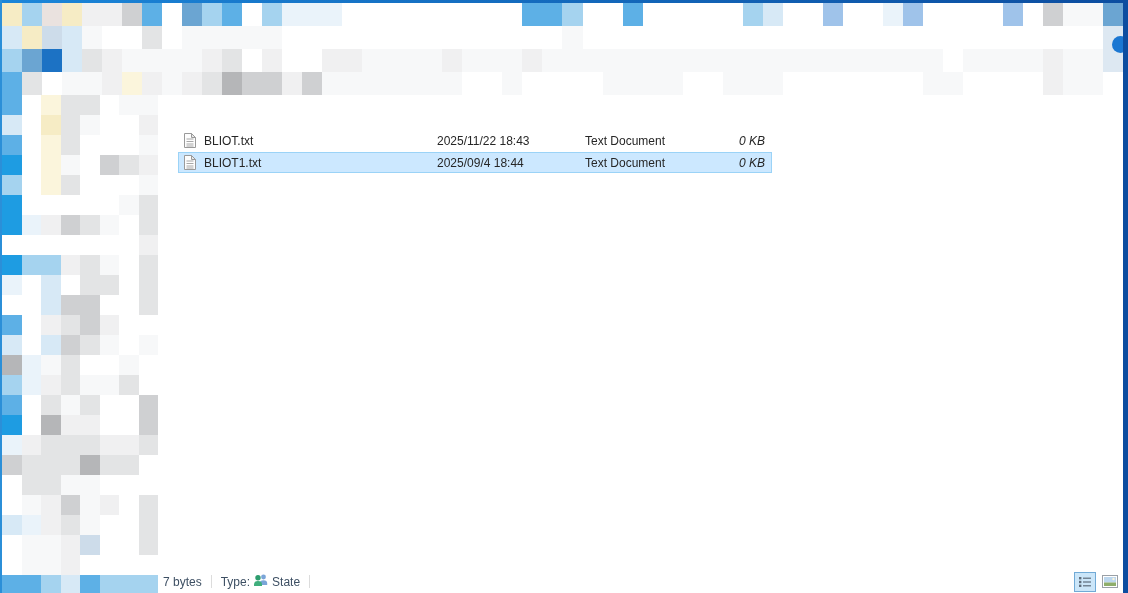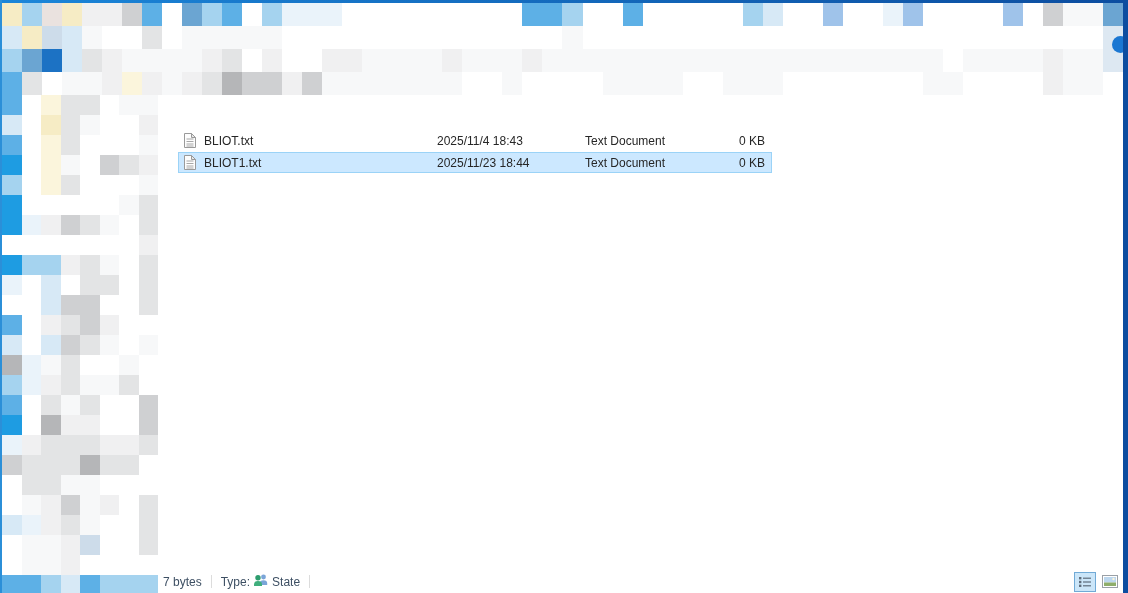--- a/index.html
+++ b/index.html
@@ -30,21 +30,21 @@
   .sep1 { left:271px; } .sep2 { left:419px; } .sep3 { left:542px; } .sep4 { left:622px; }
   .sort-chevron { position:absolute; left:128px; top:0px; }
 
   .file-row { position:absolute; left:20px; width:594px; height:21px; font-size:12px; color:#262626; }
   .file-row.selected { background:#cce8ff; box-shadow:inset 0 0 0 1px #9bd3f7; }
   .row-0 { top:35px; } .row-1 { top:57px; }
   .file-row .doc-icon { position:absolute; left:5px; top:2px; }
   .file-row .cell-name { position:absolute; left:26px; top:4px; white-space:nowrap; }
   .file-row .cell-date { position:absolute; left:259px; top:4px; white-space:nowrap; }
   .file-row .cell-type { position:absolute; left:407px; top:4px; white-space:nowrap; }
-  .file-row .cell-size { position:absolute; right:7px;  top:4px; white-space:nowrap; }
+  .file-row .cell-size { position:absolute; right:7px;  top:4px; white-space:nowrap;font-style:italic; }
 
   .statusbar { position:absolute; left:158px; bottom:0; width:965px; height:23px; background:#ffffff;
                display:flex; align-items:center; font-size:12px; color:#3d4f63; padding-left:5px; box-sizing:border-box; }
   .sb-div { width:1px; height:13px; background:#dcdcdc; margin:0 9px; flex:0 0 auto; }
   .sb-state { display:flex; align-items:center; gap:3px; white-space:nowrap; }
   .sb-count { white-space:nowrap; }
   .view-buttons { margin-left:auto; display:flex; gap:3px; margin-right:2px; align-items:center; }
   .view-btn { width:22px; height:20px; display:flex; align-items:center; justify-content:center;
               box-sizing:border-box; border:1px solid transparent; background:transparent; padding:0; cursor:pointer; }
   .view-btn.active { background:#cbe6f9; border:1px solid #71aad6; }
@@ -497,40 +497,40 @@
           <path d="M8.5 1.5 l4 4 h-4 z" fill="#e9e9e9" stroke="#9a9a9a"></path>
           <g stroke="#a8a8a8" stroke-width="1">
             <line x1="3.5" y1="7" x2="10.5" y2="7"></line>
             <line x1="3.5" y1="9.5" x2="10.5" y2="9.5"></line>
             <line x1="3.5" y1="12" x2="10.5" y2="12"></line>
             <line x1="3.5" y1="14" x2="10.5" y2="14"></line>
           </g>
         </svg>
       </span>
       <span class="cell-name">BLIOT.txt</span>
-      <span class="cell-date">2025/11/4 18:43</span>
+      <span class="cell-date">2025/11/22 18:43</span>
       <span class="cell-type">Text Document</span>
       <span class="cell-size">0 KB</span>
     </div>
 
     <div class="file-row row-1 selected">
       <span class="doc-icon">
         <svg width="14" height="17" viewBox="0 0 14 17">
           <path d="M1.5 1.5 h7 l4 4 v10 h-11 z" fill="#fdfdfd" stroke="#9a9a9a"></path>
           <path d="M8.5 1.5 l4 4 h-4 z" fill="#e9e9e9" stroke="#9a9a9a"></path>
           <g stroke="#a8a8a8" stroke-width="1">
             <line x1="3.5" y1="7" x2="10.5" y2="7"></line>
             <line x1="3.5" y1="9.5" x2="10.5" y2="9.5"></line>
             <line x1="3.5" y1="12" x2="10.5" y2="12"></line>
             <line x1="3.5" y1="14" x2="10.5" y2="14"></line>
           </g>
         </svg>
       </span>
       <span class="cell-name">BLIOT1.txt</span>
-      <span class="cell-date">2025/11/23 18:44</span>
+      <span class="cell-date">2025/09/4 18:44</span>
       <span class="cell-type">Text Document</span>
       <span class="cell-size">0 KB</span>
     </div>
   </div>
 
   <div class="statusbar">
     <span class="sb-count">7 bytes</span>
     <div class="sb-div"></div>
     <span class="sb-state">
       <span>Type:</span>

